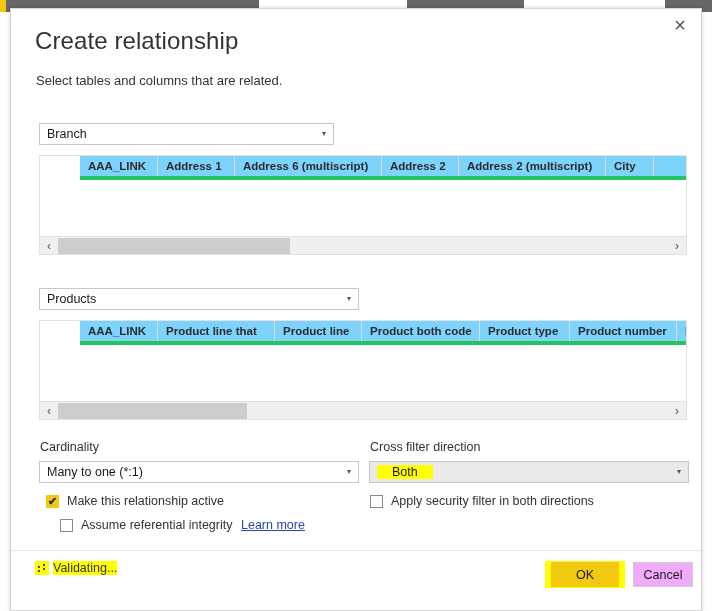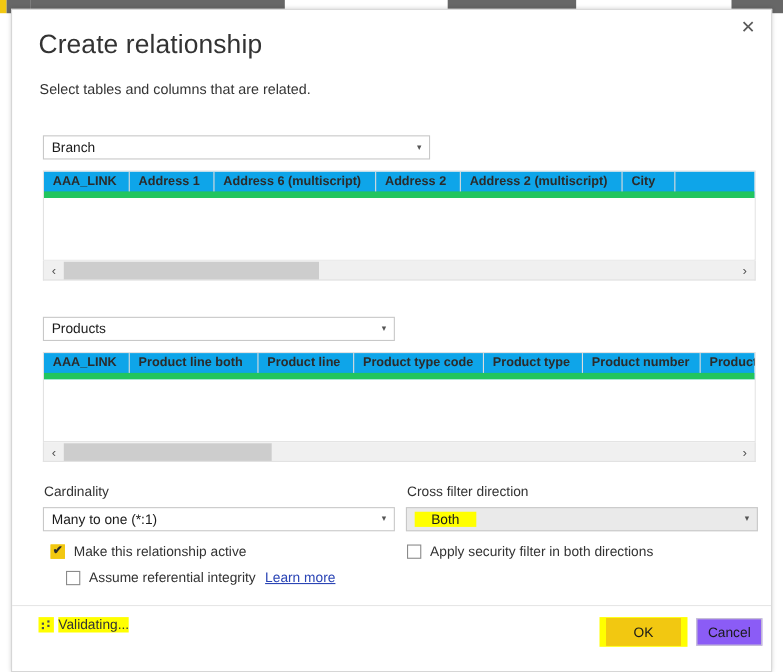--- a/index.html
+++ b/index.html
@@ -82,40 +82,41 @@
     overflow: hidden;
   }
   .combo .caret {
     width: 18px;
     text-align: center;
     font-size: 8px;
     color: #555;
     line-height: 1;
   }
 
-  #table1-combo { left: 28px; top: 114px; width: 352px; }
+  #table1-combo { left: 28px; top: 114px; width: 295px; }
   #table2-combo { left: 28px; top: 279px; width: 320px; }
 
   
   .grid {
     position: absolute;
     left: 28px;
     width: 648px;
     border: 1px solid #e2e2e2;
     background: #ffffff;
     overflow: hidden;
   }
   #grid1 { top: 146px; height: 82px; }
   #grid2 { top: 311px; height: 82px; }
 
   .grid-header {
     display: flex;
     height: 24px;
-    background: #0ea5e9;
-    border-bottom: 6px solid #22c55e;
+    background: #7dd3fc;
+    border-bottom: 4px solid #22c55e;
+    margin-left: 40px;
   }
   .grid-header .th {
     display: flex;
     align-items: center;
     padding: 0 8px;
     font-size: 11.5px;
     font-weight: bold;
     color: #2b2b2b;
     border-right: 1px solid #dddddd;
     white-space: nowrap;
@@ -251,21 +252,21 @@
   #validating .spinner-icon::before { left: 3px; top: 5px; box-shadow: 0 4px 0 #4f4f4f; }
   #validating .spinner-icon::after  { left: 8px; top: 3px; box-shadow: 0 4px 0 #4f4f4f; }
   #validating .v-text { background: #ffff00; }
 
   .dlg-btn {
     position: absolute;
     height: 25px;
     font-size: 12.5px;
     font-family: "Liberation Sans", sans-serif;
     color: #1a1a1a;
-    background: #8b5cf6;
+    background: #f0abfc;
     border: 1px solid #cfcfcf;
     cursor: pointer;
     display: flex;
     align-items: center;
     justify-content: center;
   }
   #ok-btn {
     left: 540px; top: 553px; width: 68px;
     background: #f2c811;
     border-color: #f2c811;
@@ -323,23 +324,23 @@
   </div>
 
   <div class="combo" id="table2-combo">
     <span class="combo-text">Products</span>
     <span class="caret">▾</span>
   </div>
 
   <div class="grid" id="grid2">
     <div class="grid-header" id="grid2-header">
         <div class="th" style="width: 78px;">AAA_LINK</div>
-        <div class="th" style="width: 117px;">Product line both</div>
+        <div class="th" style="width: 117px;">Product line that</div>
         <div class="th" style="width: 87px;">Product line</div>
-        <div class="th" style="width: 118px;">Product type code</div>
+        <div class="th" style="width: 118px;">Product both code</div>
         <div class="th" style="width: 90px;">Product type</div>
         <div class="th" style="width: 107px;">Product number</div>
         <div class="th" style="width: 70px;">Product</div>
       </div>
     <div class="grid-body"></div>
   </div>
   <div class="hscroll" id="scroll2">
     <div class="sb-arrow">‹</div>
     <div class="sb-track">
       <div class="sb-thumb"></div>

